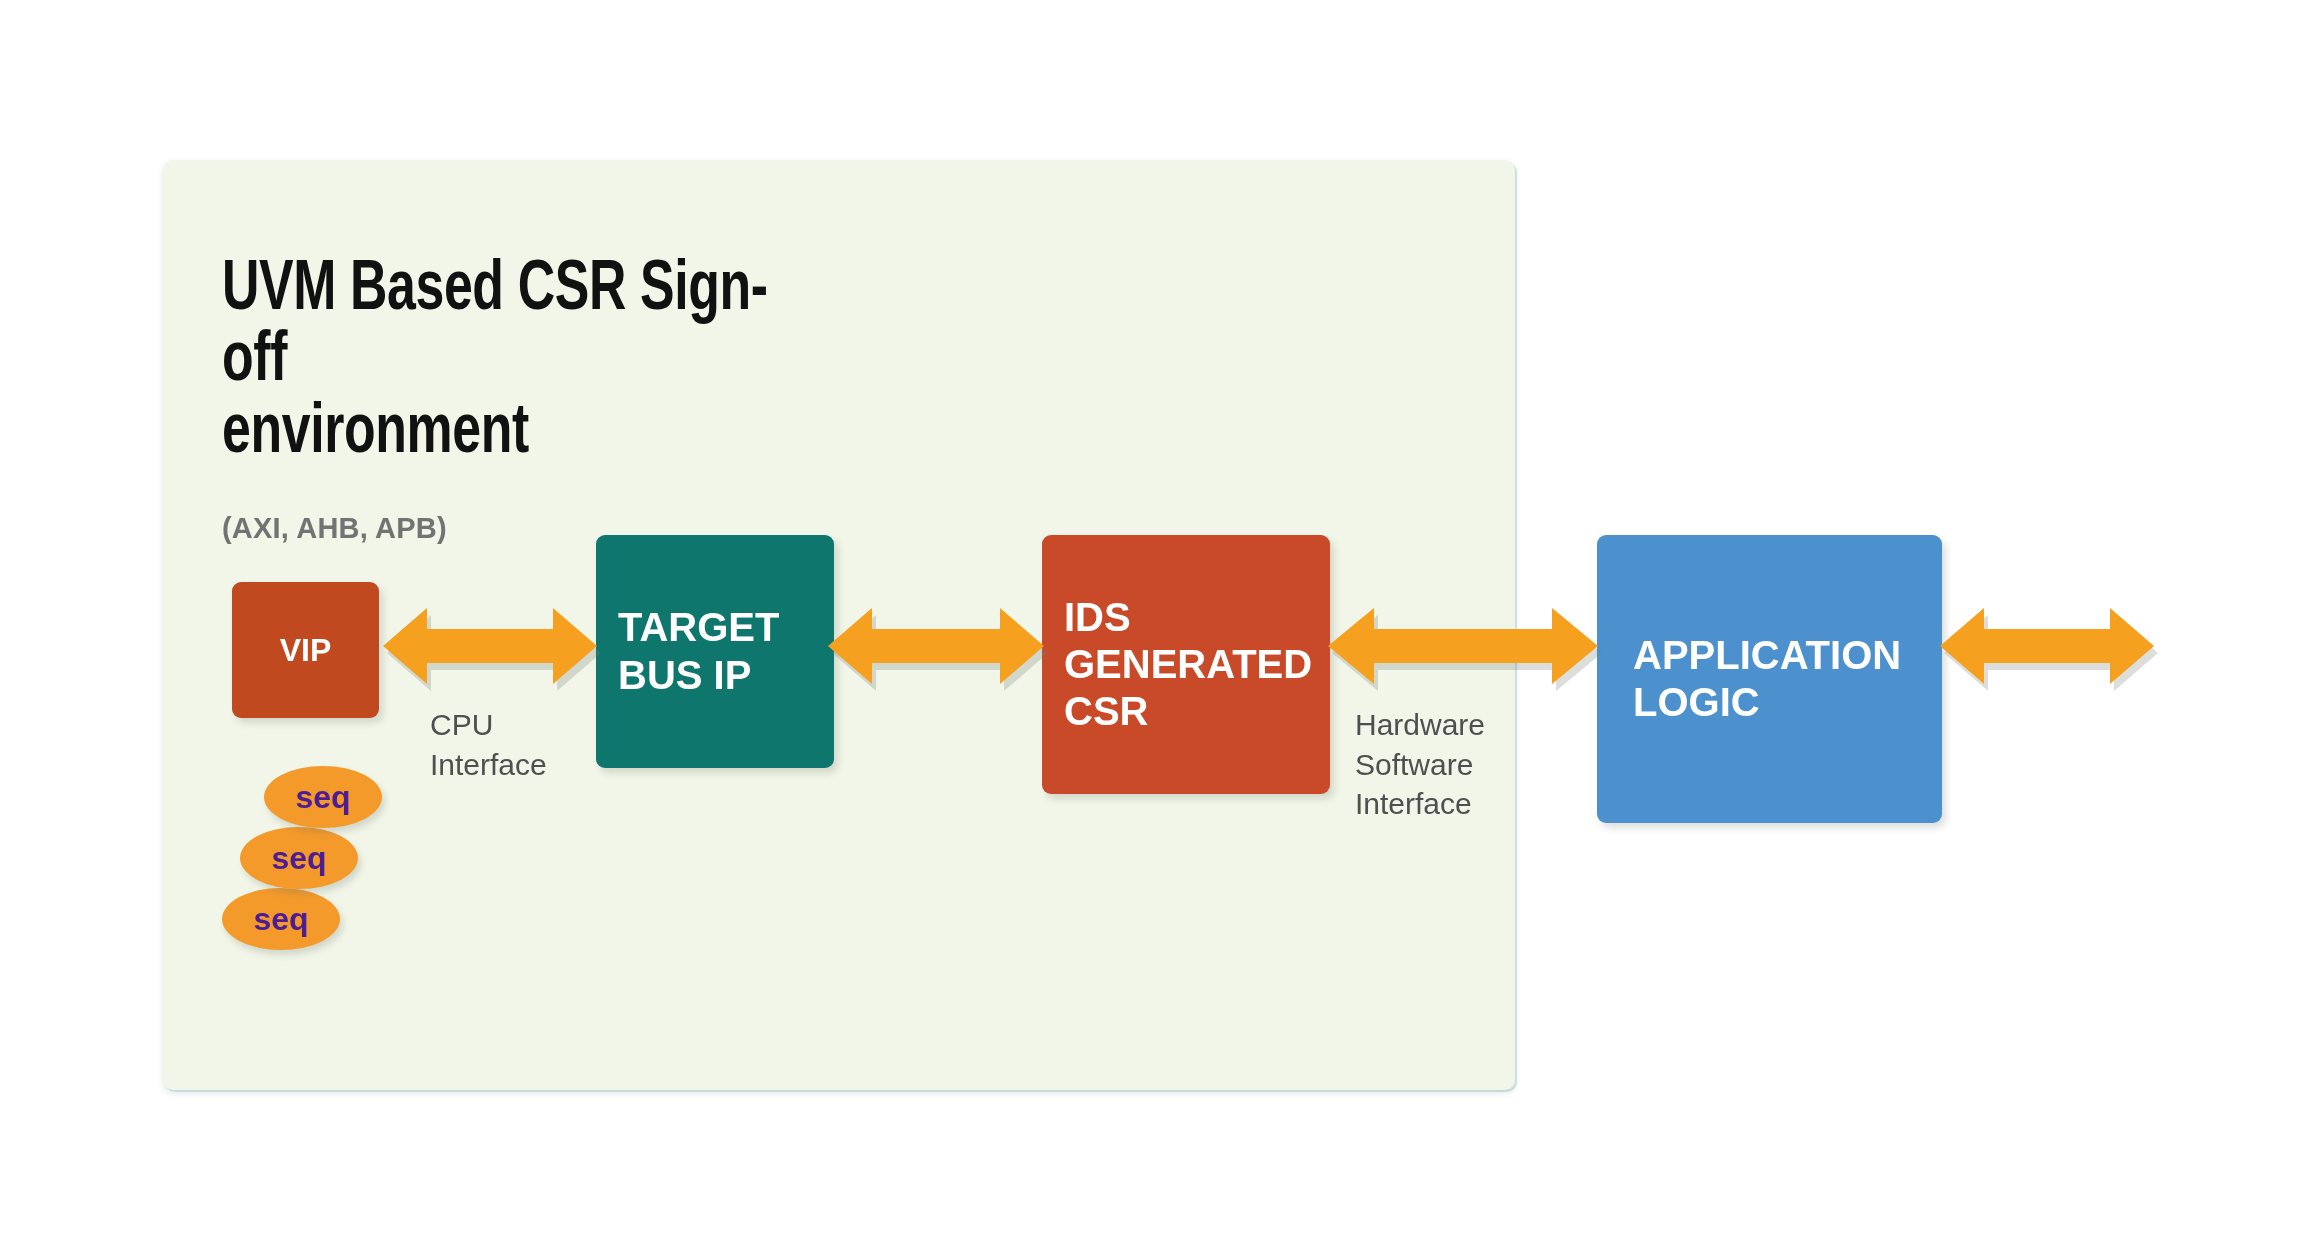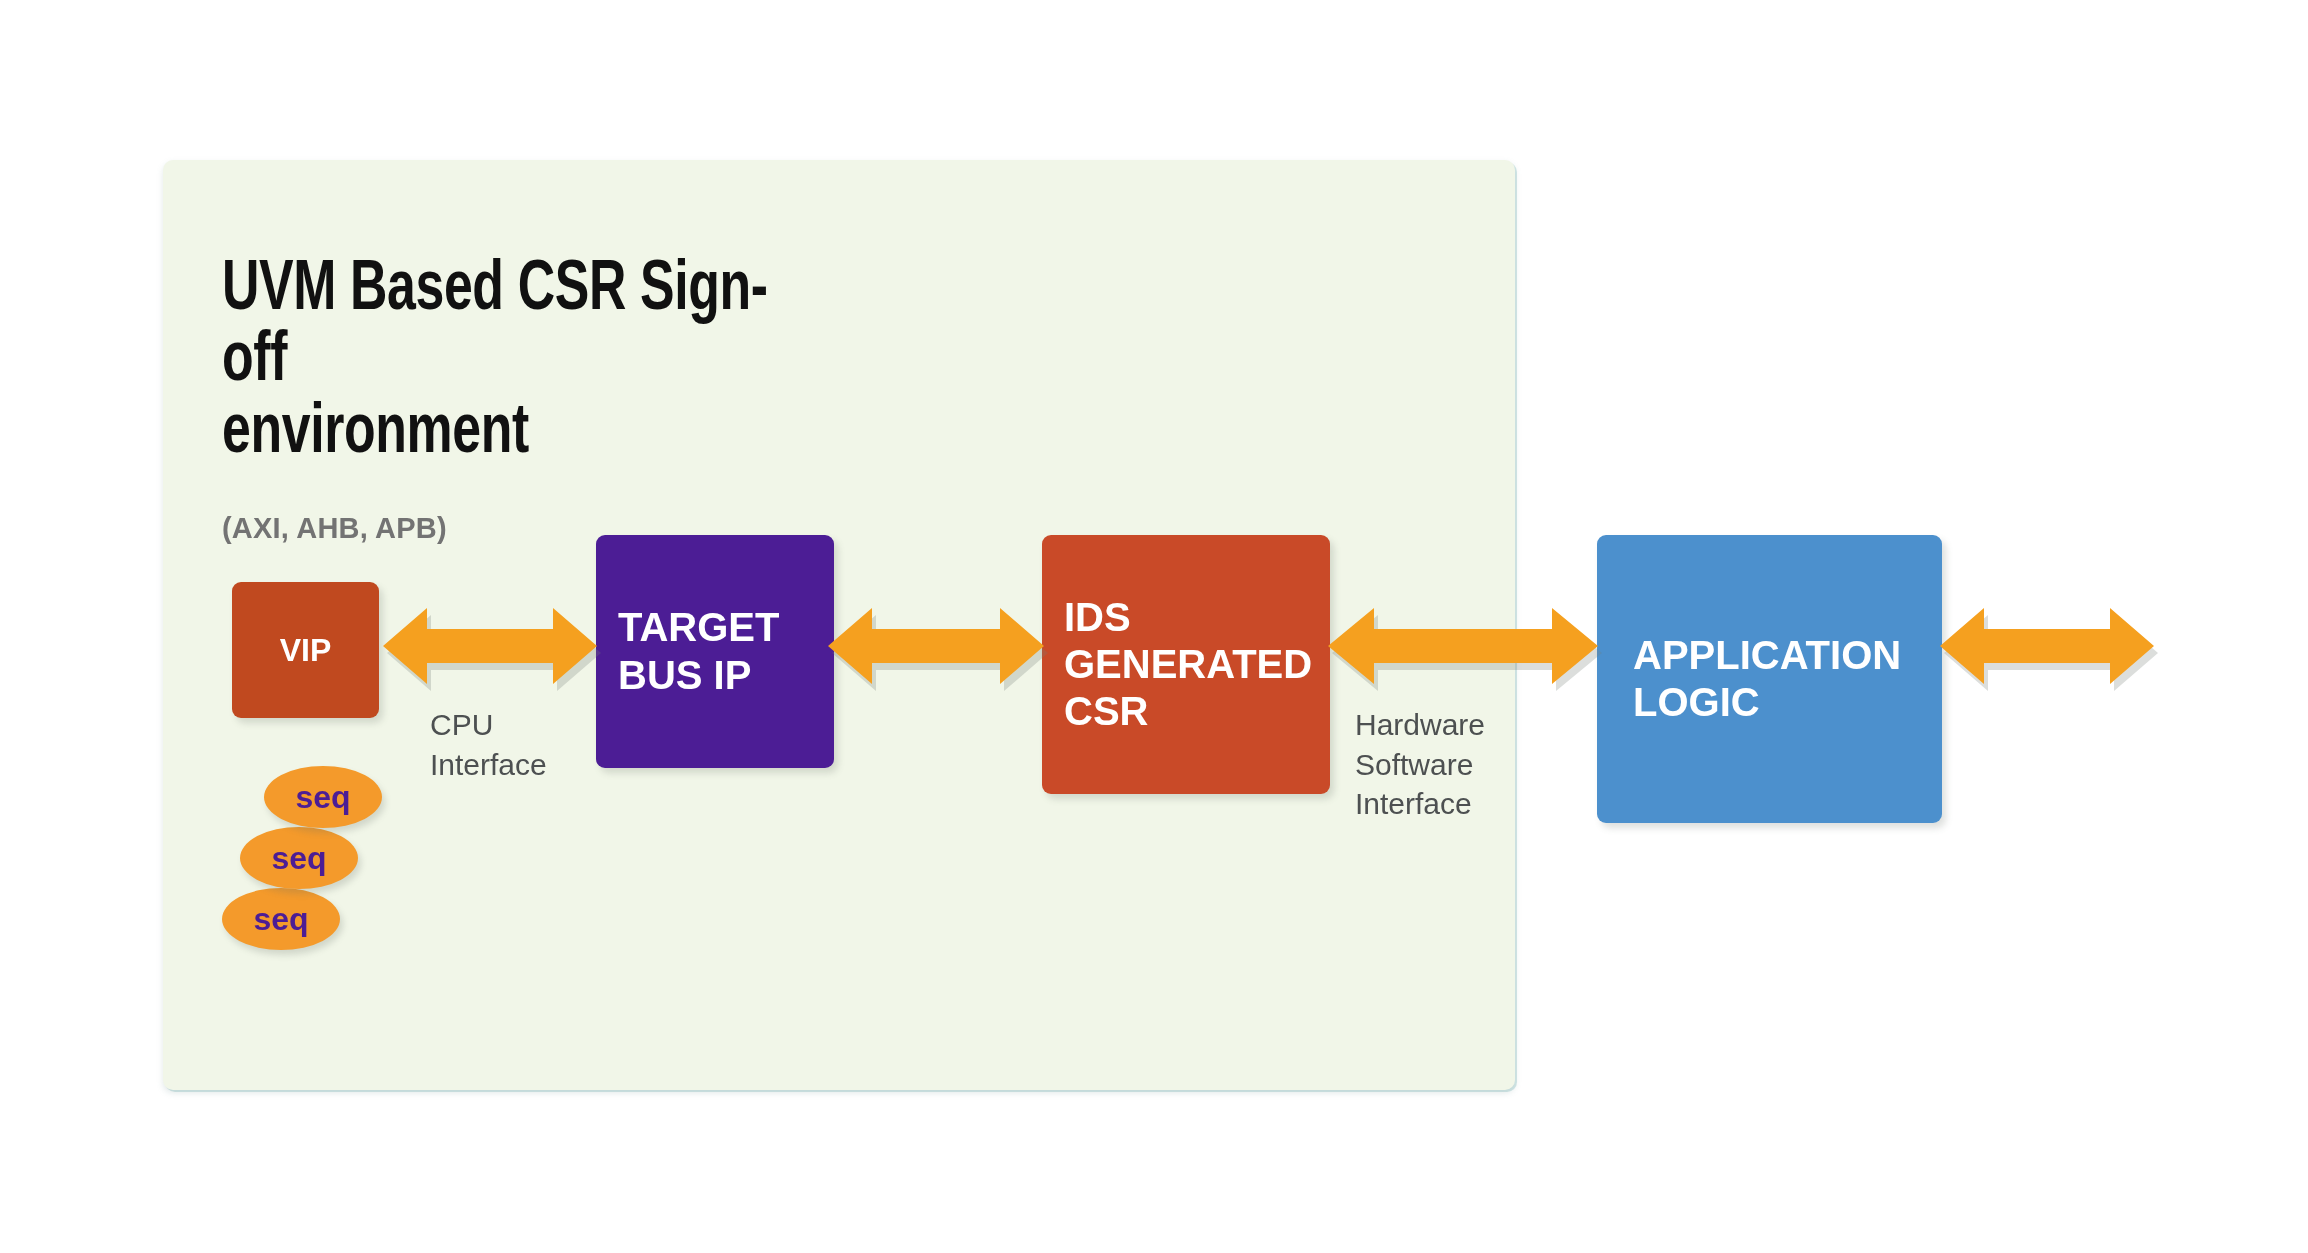--- a/index.html
+++ b/index.html
@@ -83,21 +83,21 @@
     width: 147px; height: 136px;
     background: #c0491f;
     font-size: 32px;
     justify-content: center;
     text-align: center;
   }
 
   .block.target {
     left: 596px;  top: 535px;
     width: 238px; height: 233px;
-    background: #4c1d95;
+    background: #0f766e;
     font-size: 40px;
     padding-left: 22px;
     line-height: 1.18;
   }
 
   .block.csr {
     left: 1042px; top: 535px;
     width: 288px;  height: 259px;
     background: #c94a28;
     font-size: 40px;

